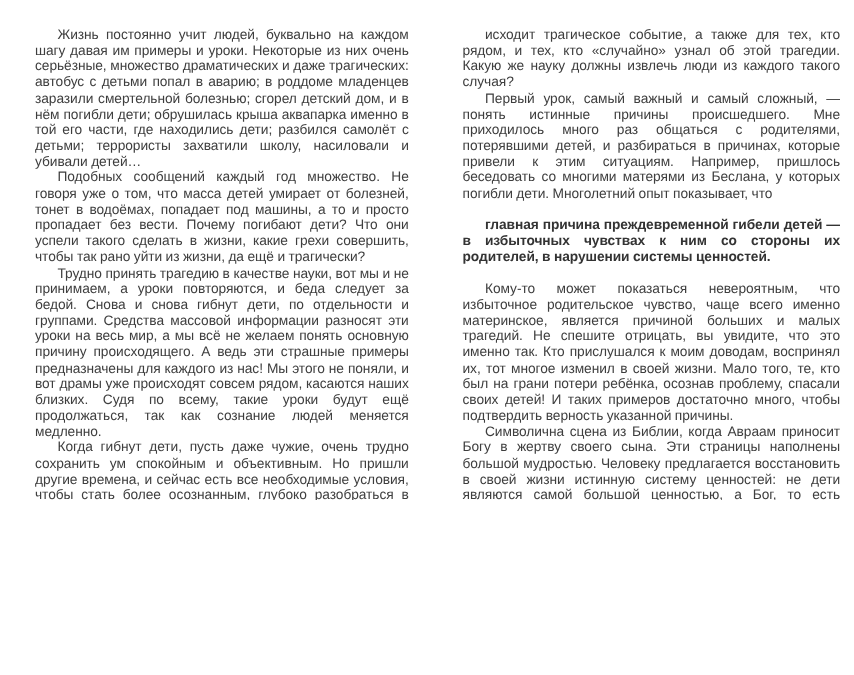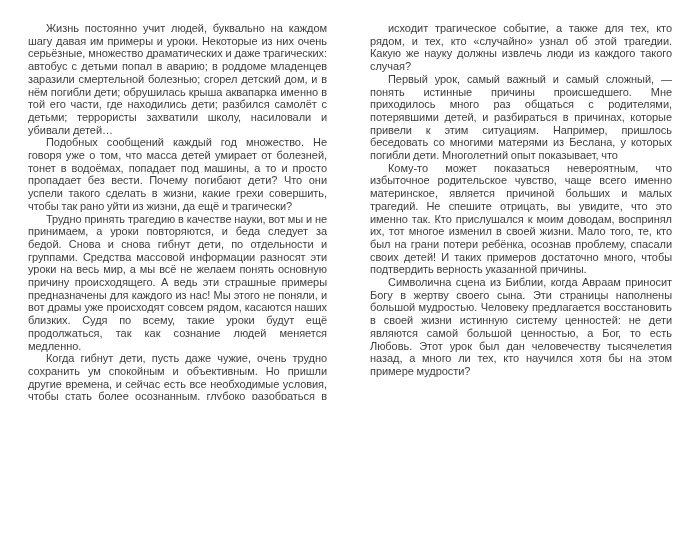--- a/index.html
+++ b/index.html
@@ -57,18 +57,19 @@
     <p>Жизнь постоянно учит людей, буквально на каждом шагу давая им примеры и уроки. Некоторые из них очень серьёзные, множество драматических и даже трагических: автобус с детьми попал в аварию; в роддоме младенцев заразили смертельной болезнью; сгорел детский дом, и в нём погибли дети; обрушилась крыша аквапарка именно в той его части, где находились дети; разбился самолёт с детьми; террористы захватили школу, насиловали и убивали детей…</p>
     <p>Подобных сообщений каждый год множество. Не говоря уже о том, что масса детей умирает от болезней, тонет в водоёмах, попадает под машины, а то и просто пропадает без вести. Почему погибают дети? Что они успели такого сделать в жизни, какие грехи совершить, чтобы так рано уйти из жизни, да ещё и трагически?</p>
     <p>Трудно принять трагедию в качестве науки, вот мы и не принимаем, а уроки повторяются, и беда следует за бедой. Снова и снова гибнут дети, по отдельности и группами. Средства массовой информации разносят эти уроки на весь мир, а мы всё не желаем понять основную причину происходящего. А ведь эти страшные примеры предназначены для каждого из нас! Мы этого не поняли, и вот драмы уже происходят совсем рядом, касаются наших близких. Судя по всему, такие уроки будут ещё продолжаться, так как сознание людей меняется медленно.</p>
     <p>Когда гибнут дети, пусть даже чужие, очень трудно сохранить ум спокойным и объективным. Но пришли другие времена, и сейчас есть все необходимые условия, чтобы стать более осознанным, глубоко разобраться в причинах происходящего. Иначе проблемы будут нарастать и всё больше детей будет уходить из жизни раньше времени, то есть раньше родителей. Поэтому рассматриваемый вопрос жизненно важен.</p>
   </div>
   <div class="pagenum left">30</div>
 
   <div class="page-text right">
     <p>исходит трагическое событие, а также для тех, кто рядом, и тех, кто «случайно» узнал об этой трагедии. Какую же науку должны извлечь люди из каждого такого случая?</p>
     <p>Первый урок, самый важный и самый сложный, — понять истинные причины происшедшего. Мне приходилось много раз общаться с родителями, потерявшими детей, и разбираться в причинах, которые привели к этим ситуациям. Например, пришлось беседовать со многими матерями из Беслана, у которых погибли дети. Многолетний опыт показывает, что</p>
+    <p class="bold gap-above gap-below">главная причина преждевременной гибели детей — в избыточных чувствах к ним со стороны их родителей, в нарушении системы ценностей.</p>
     <p>Кому-то может показаться невероятным, что избыточное родительское чувство, чаще всего именно материнское, является причиной больших и малых трагедий. Не спешите отрицать, вы увидите, что это именно так. Кто прислушался к моим доводам, воспринял их, тот многое изменил в своей жизни. Мало того, те, кто был на грани потери ребёнка, осознав проблему, спасали своих детей! И таких примеров достаточно много, чтобы подтвердить верность указанной причины.</p>
     <p>Символична сцена из Библии, когда Авраам приносит Богу в жертву своего сына. Эти страницы наполнены большой мудростью. Человеку предлагается восстановить в своей жизни истинную систему ценностей: не дети являются самой большой ценностью, а Бог, то есть Любовь. Этот урок был дан человечеству тысячелетия назад, а много ли тех, кто научился хотя бы на этом примере мудрости?</p>
   </div>
   <div class="pagenum right">31</div>
 
 </div>
 
 </body></html>

